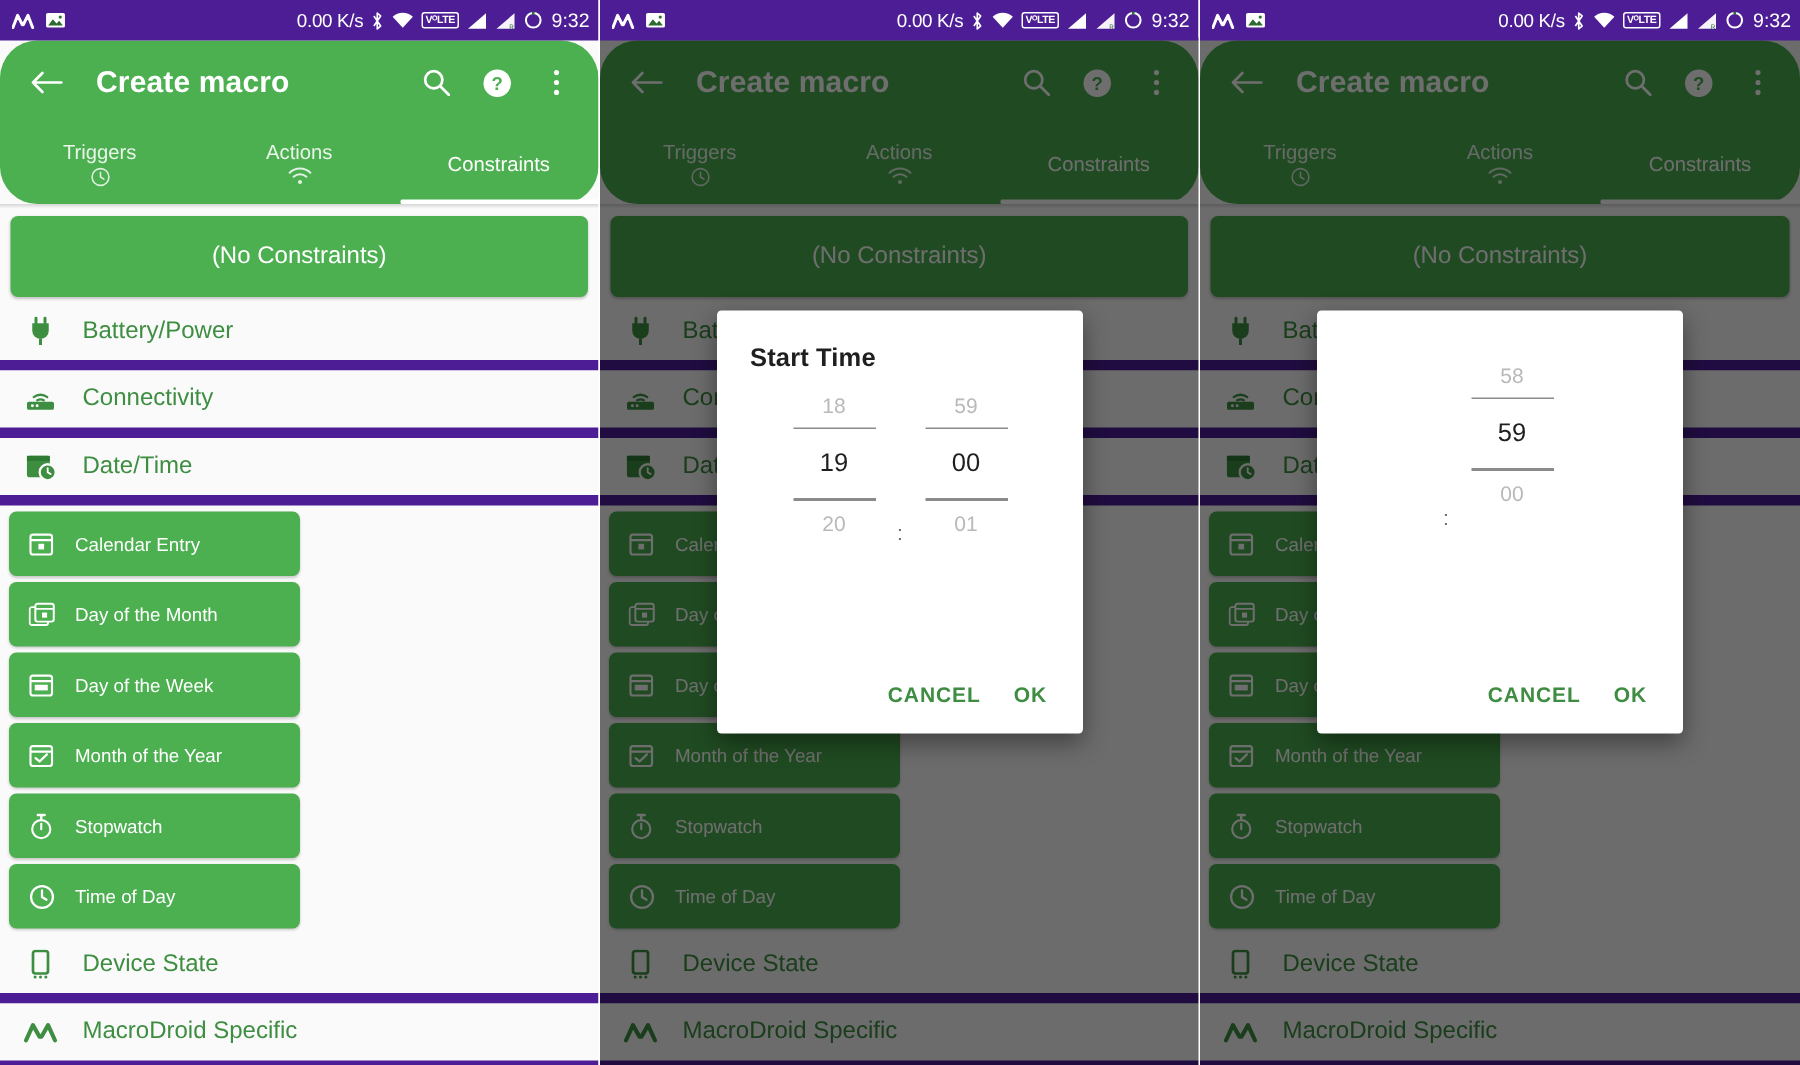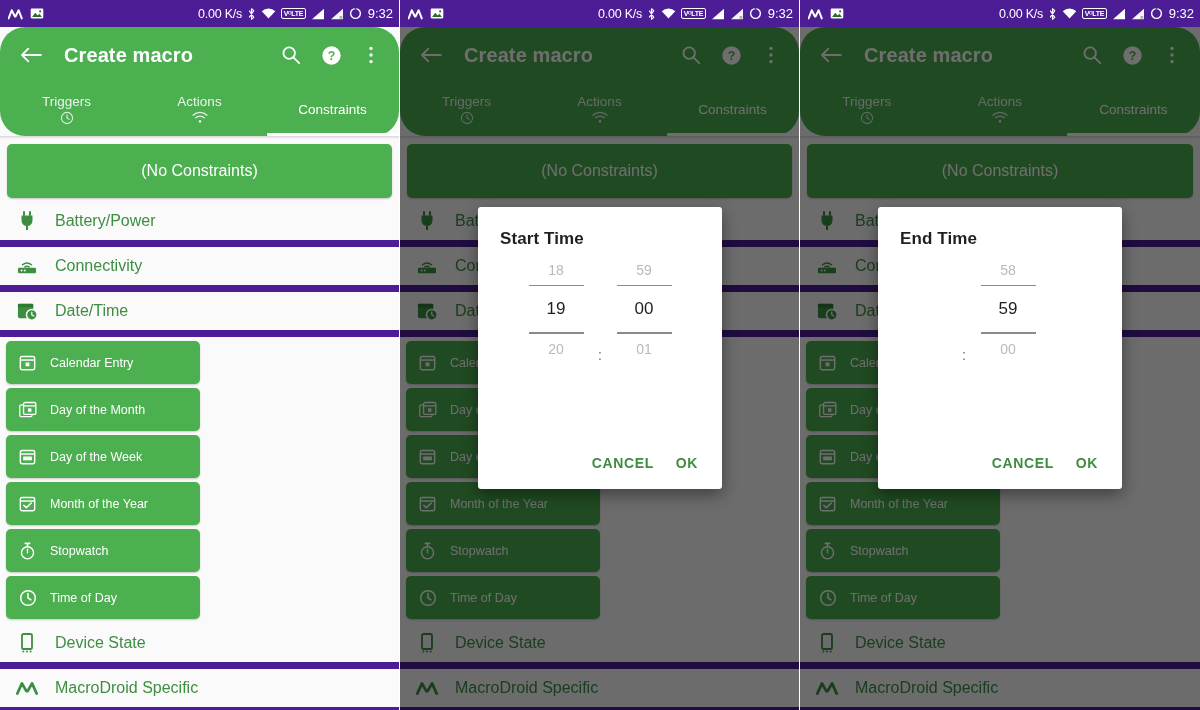--- a/index.html
+++ b/index.html
@@ -879,21 +879,20 @@
             </svg>
         </span>
         <span>MacroDroid Specific</span>
       </div>
 
     </div>
 
     <div class="scrim"></div>
 
     <div class="dialog">
-      <div class="dlg-title">End Time</div>
       <div class="picker">
         <div class="colon">:</div>
         <div class="col">
           <span class="ghost">58</span>
           <span class="rule"></span>
           <span class="sel">59</span>
           <span class="rule"></span>
           <span class="ghost">00</span>
         </div>
       </div>

